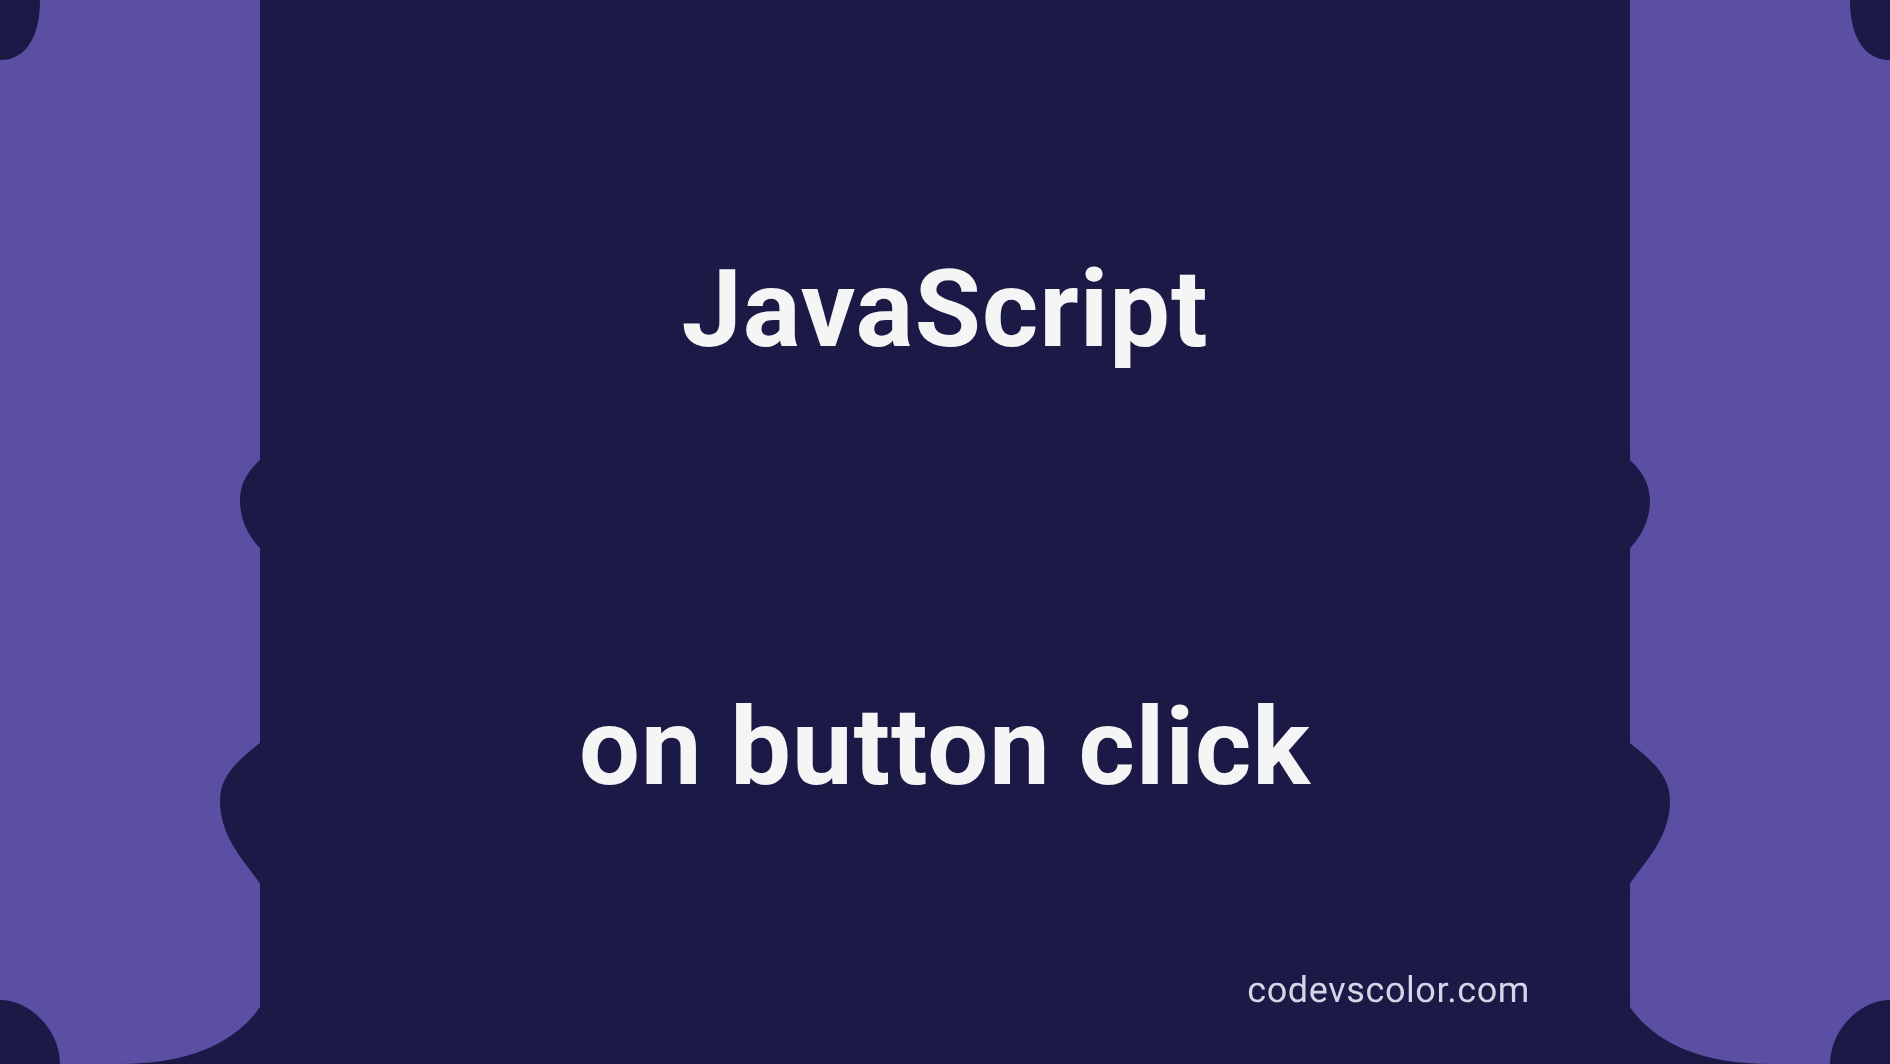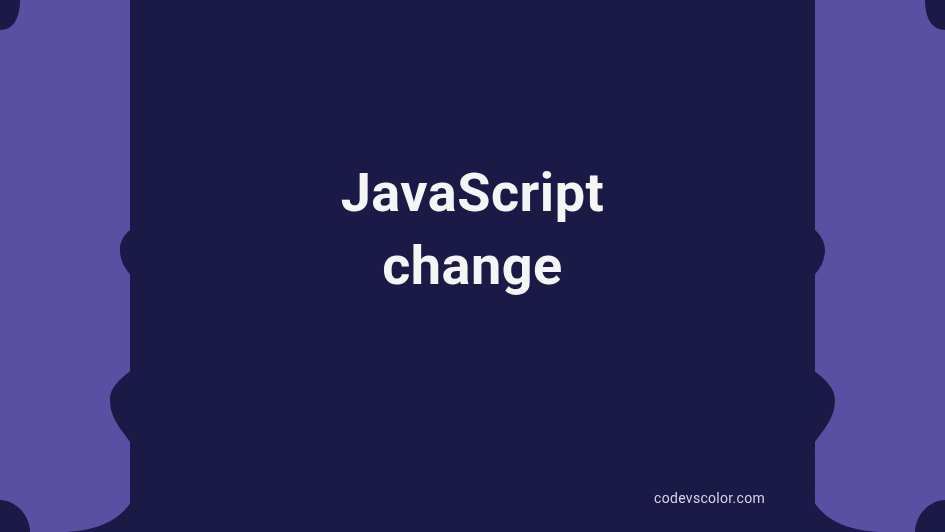--- a/index.html
+++ b/index.html
@@ -56,21 +56,21 @@
       text-align: center;
       line-height: 1.35;
       letter-spacing: 0.5px;
     }
     .watermark {
       position: absolute;
       bottom: 26px;
       right: 180px;
       z-index: 2;
       color: #d6d4e6;
-      font-size: 14px;
+      font-size: 18px;
       font-weight: 400;
       letter-spacing: 0.3px;
     }
   </style>
 </head>
 <body>
 
 <div class="banner">
 
   <div class="center-panel"></div>
@@ -116,19 +116,20 @@
       C265,30 260,15 260,0 Z
     "></path>
     <path fill="#1b1946" d="
       M280,500 L280,532 L250,532
       C250,515 265,500 280,500 Z
     "></path>
   </svg>
 
   <h1 class="title">
     <span>JavaScript</span><br>
-    <span>change</span><br>
     <br>
+    <br>
+    <span>on button click</span>
   </h1>
 
   <div class="watermark">codevscolor.com</div>
 
 </div>
 
 </body></html>

